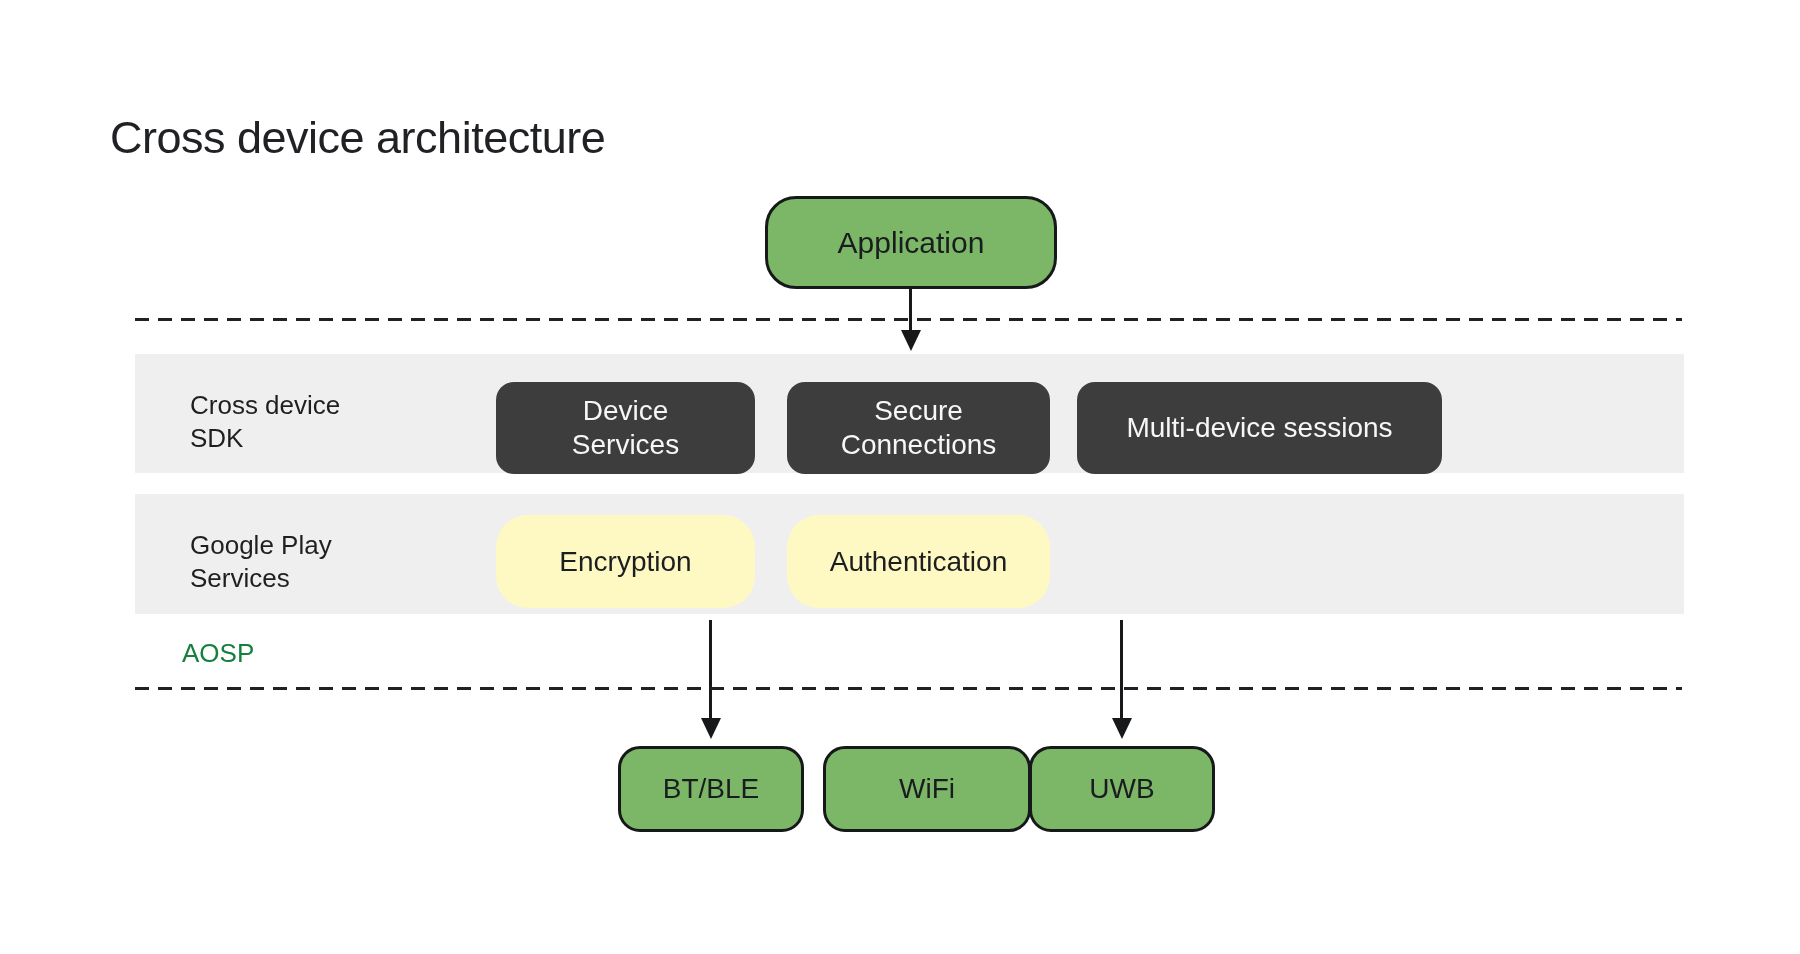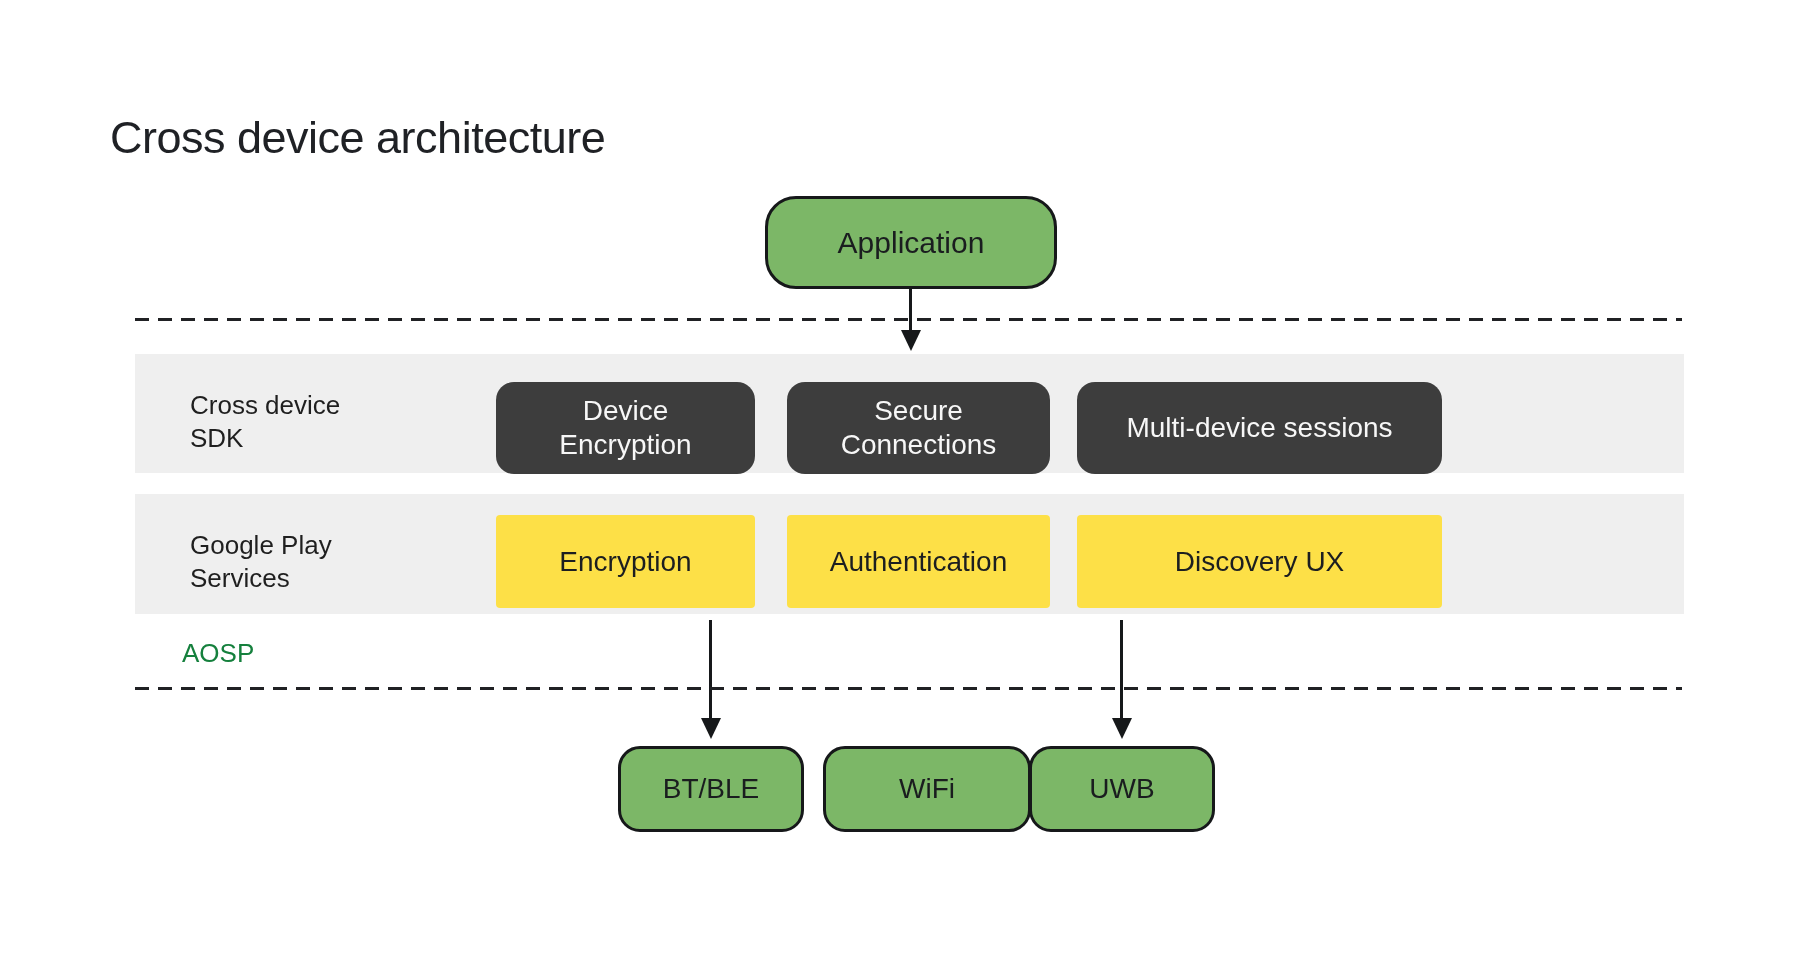--- a/index.html
+++ b/index.html
@@ -82,23 +82,23 @@
     background: #3d3d3d;
     color: #f7f7f7;
     border-radius: 18px;
     font-size: 28px;
     line-height: 34px;
     font-weight: 500;
     top: 20px;
     height: 92px;
   }
   .orange-node {
-    background: #fde047;
+    background: #fef9c3;
     color: #1c1e20;
-    border-radius: 4px;
+    border-radius: 32px;
     font-size: 28px;
     line-height: 34px;
     font-weight: 500;
     top: 13px;
     height: 93px;
   }
   .col-1 { left: 353px; width: 259px; }
   .col-2 { left: 644px; width: 263px; }
   .col-3 { left: 934px; width: 365px; }
 
@@ -155,43 +155,40 @@
   <div class="vline arrow-app-line"></div>
   <div class="arrowhead arrow-app-head"></div>
 
   <div class="dashed-line upper"></div>
 
   <div class="band sdk">
     <div class="band-label">Cross device
 SDK</div>
     <div class="node dark-node col-1">
       <span>Device
-Encryption</span>
+Services</span>
     </div>
     <div class="node dark-node col-2">
       <span>Secure
 Connections</span>
     </div>
     <div class="node dark-node col-3">
       <span>Multi-device sessions</span>
     </div>
   </div>
 
   <div class="band gms">
     <div class="band-label">Google Play
 Services</div>
     <div class="node orange-node col-1">
       <span>Encryption</span>
     </div>
     <div class="node orange-node col-2">
       <span>Authentication</span>
     </div>
-    <div class="node orange-node col-3">
-      <span>Discovery UX</span>
-    </div>
   </div>
 
   <div class="aosp-label">AOSP</div>
 
   <div class="vline arrow-bt-line"></div>
   <div class="arrowhead arrow-bt-head"></div>
   <div class="vline arrow-uwb-line"></div>
   <div class="arrowhead arrow-uwb-head"></div>
 
   <div class="dashed-line lower"></div>

